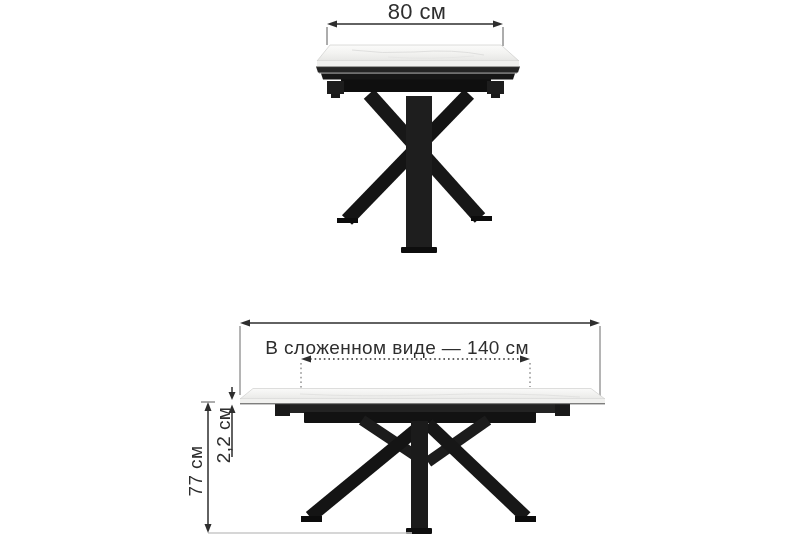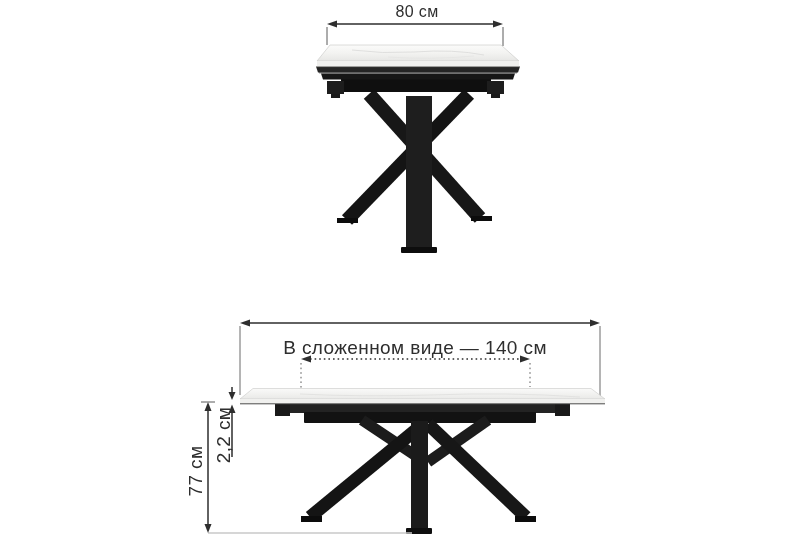--- a/index.html
+++ b/index.html
@@ -5,21 +5,21 @@
   html,body{margin:0;padding:0;background:#fff;}
   .canvas{
     position:relative;width:800px;height:560px;background:#ffffff;overflow:hidden;
     font-family:"Liberation Sans", sans-serif;color:#2e2e2e;
   }
   .figure-svg{position:absolute;left:0;top:0;width:800px;height:560px;display:block;}
   .dim-label{
     position:absolute;font-size:19px;letter-spacing:.4px;color:#2e2e2e;
     text-align:center;line-height:22px;white-space:nowrap;
   }
-  .dim-label.small{font-size:16px;}
+  .dim-label.small{font-size:22px;}
   .dim-label.vertical{transform:rotate(-90deg);transform-origin:center center;}
 </style>
 </head>
 <body>
 
 <div class="canvas">
 
   <svg class="figure-svg" viewBox="0 0 800 560">
     <defs>
       <linearGradient id="marbleTop" x1="0" y1="0" x2="0" y2="1">
@@ -132,19 +132,19 @@
         <polygon points="232,400 228.5,392 235.5,392" stroke="none"></polygon>
         <line x1="232" y1="411" x2="232" y2="457" stroke-width="1.5"></line>
         <polygon points="232,404.5 228.5,413 235.5,413" stroke="none"></polygon>
       </g>
     </g>
   </svg>
 
   <div class="dim-label small" style="left:367px;top:1px;width:100px;">80 см</div>
 
 
-  <div class="dim-label" style="left:265px;top:337px;width:300px;">В сложенном виде — 140 см</div>
+  <div class="dim-label" style="left:247px;top:337px;width:300px;">В сложенном виде — 140 см</div>
 
   <div class="dim-label vertical" style="left:126px;top:460px;width:140px;height:22px;">77 см</div>
 
   <div class="dim-label vertical" style="left:164px;top:424px;width:120px;height:22px;">2,2 см</div>
 
 </div>
 
 </body></html>

